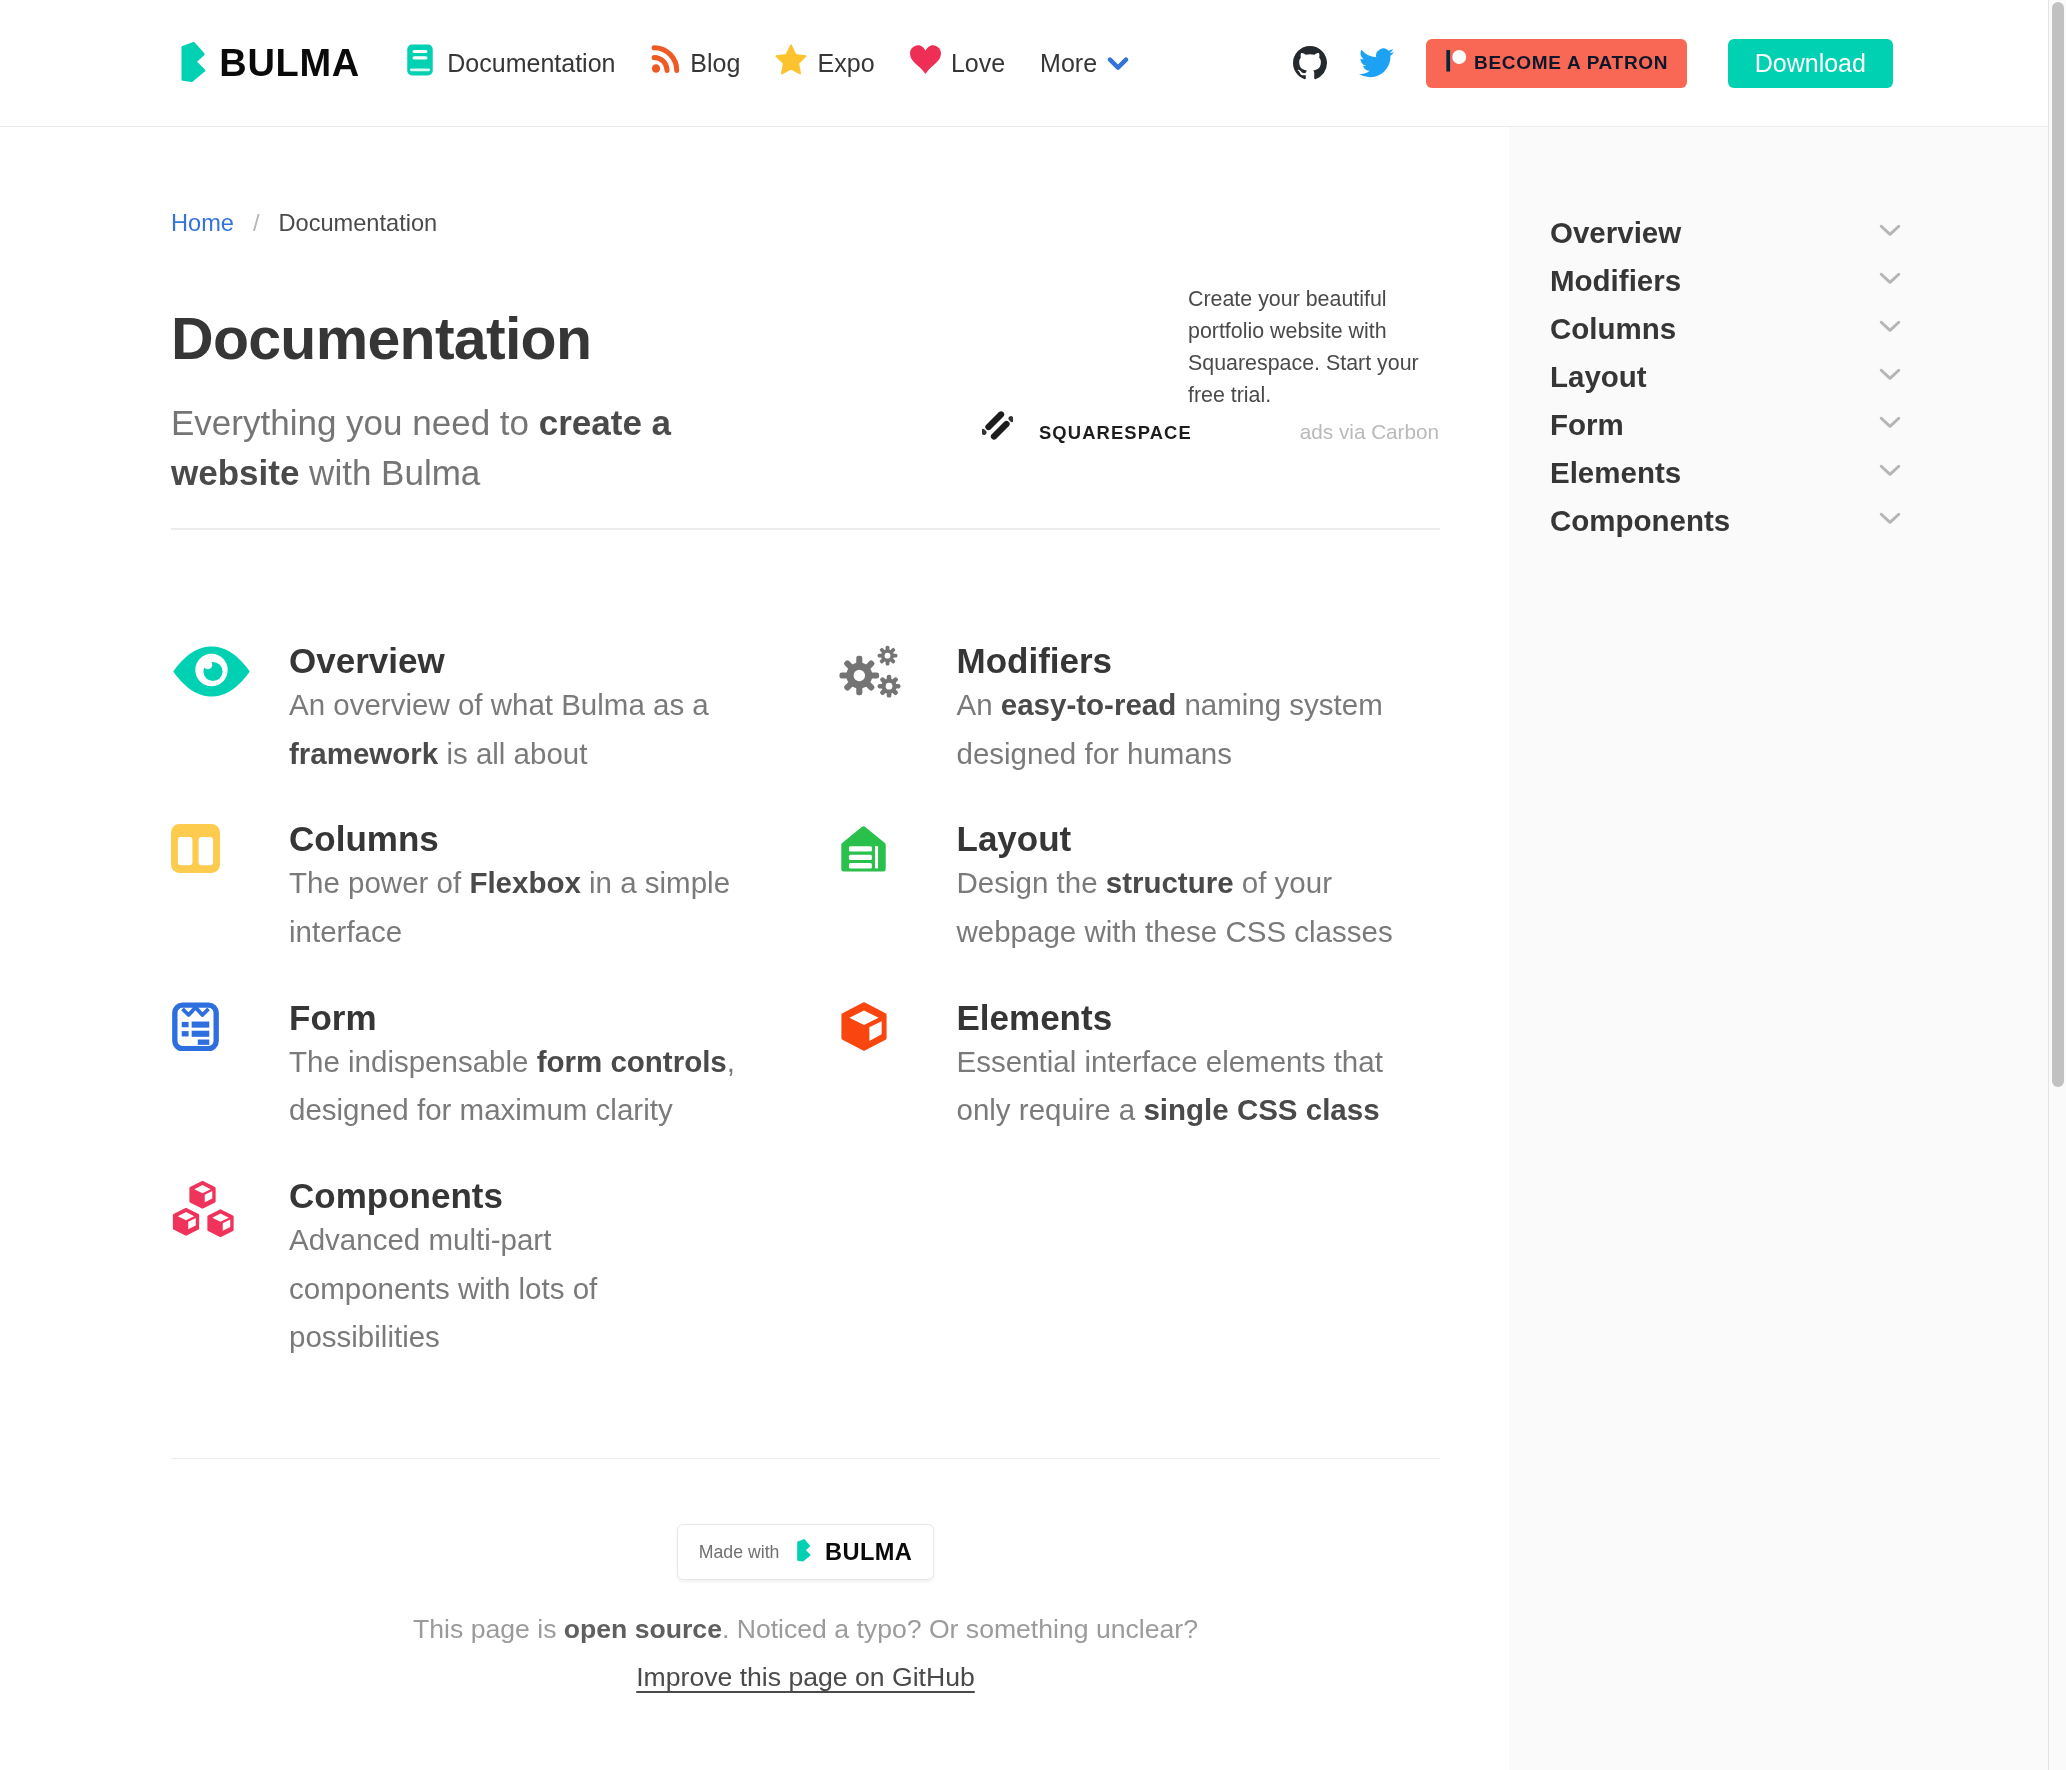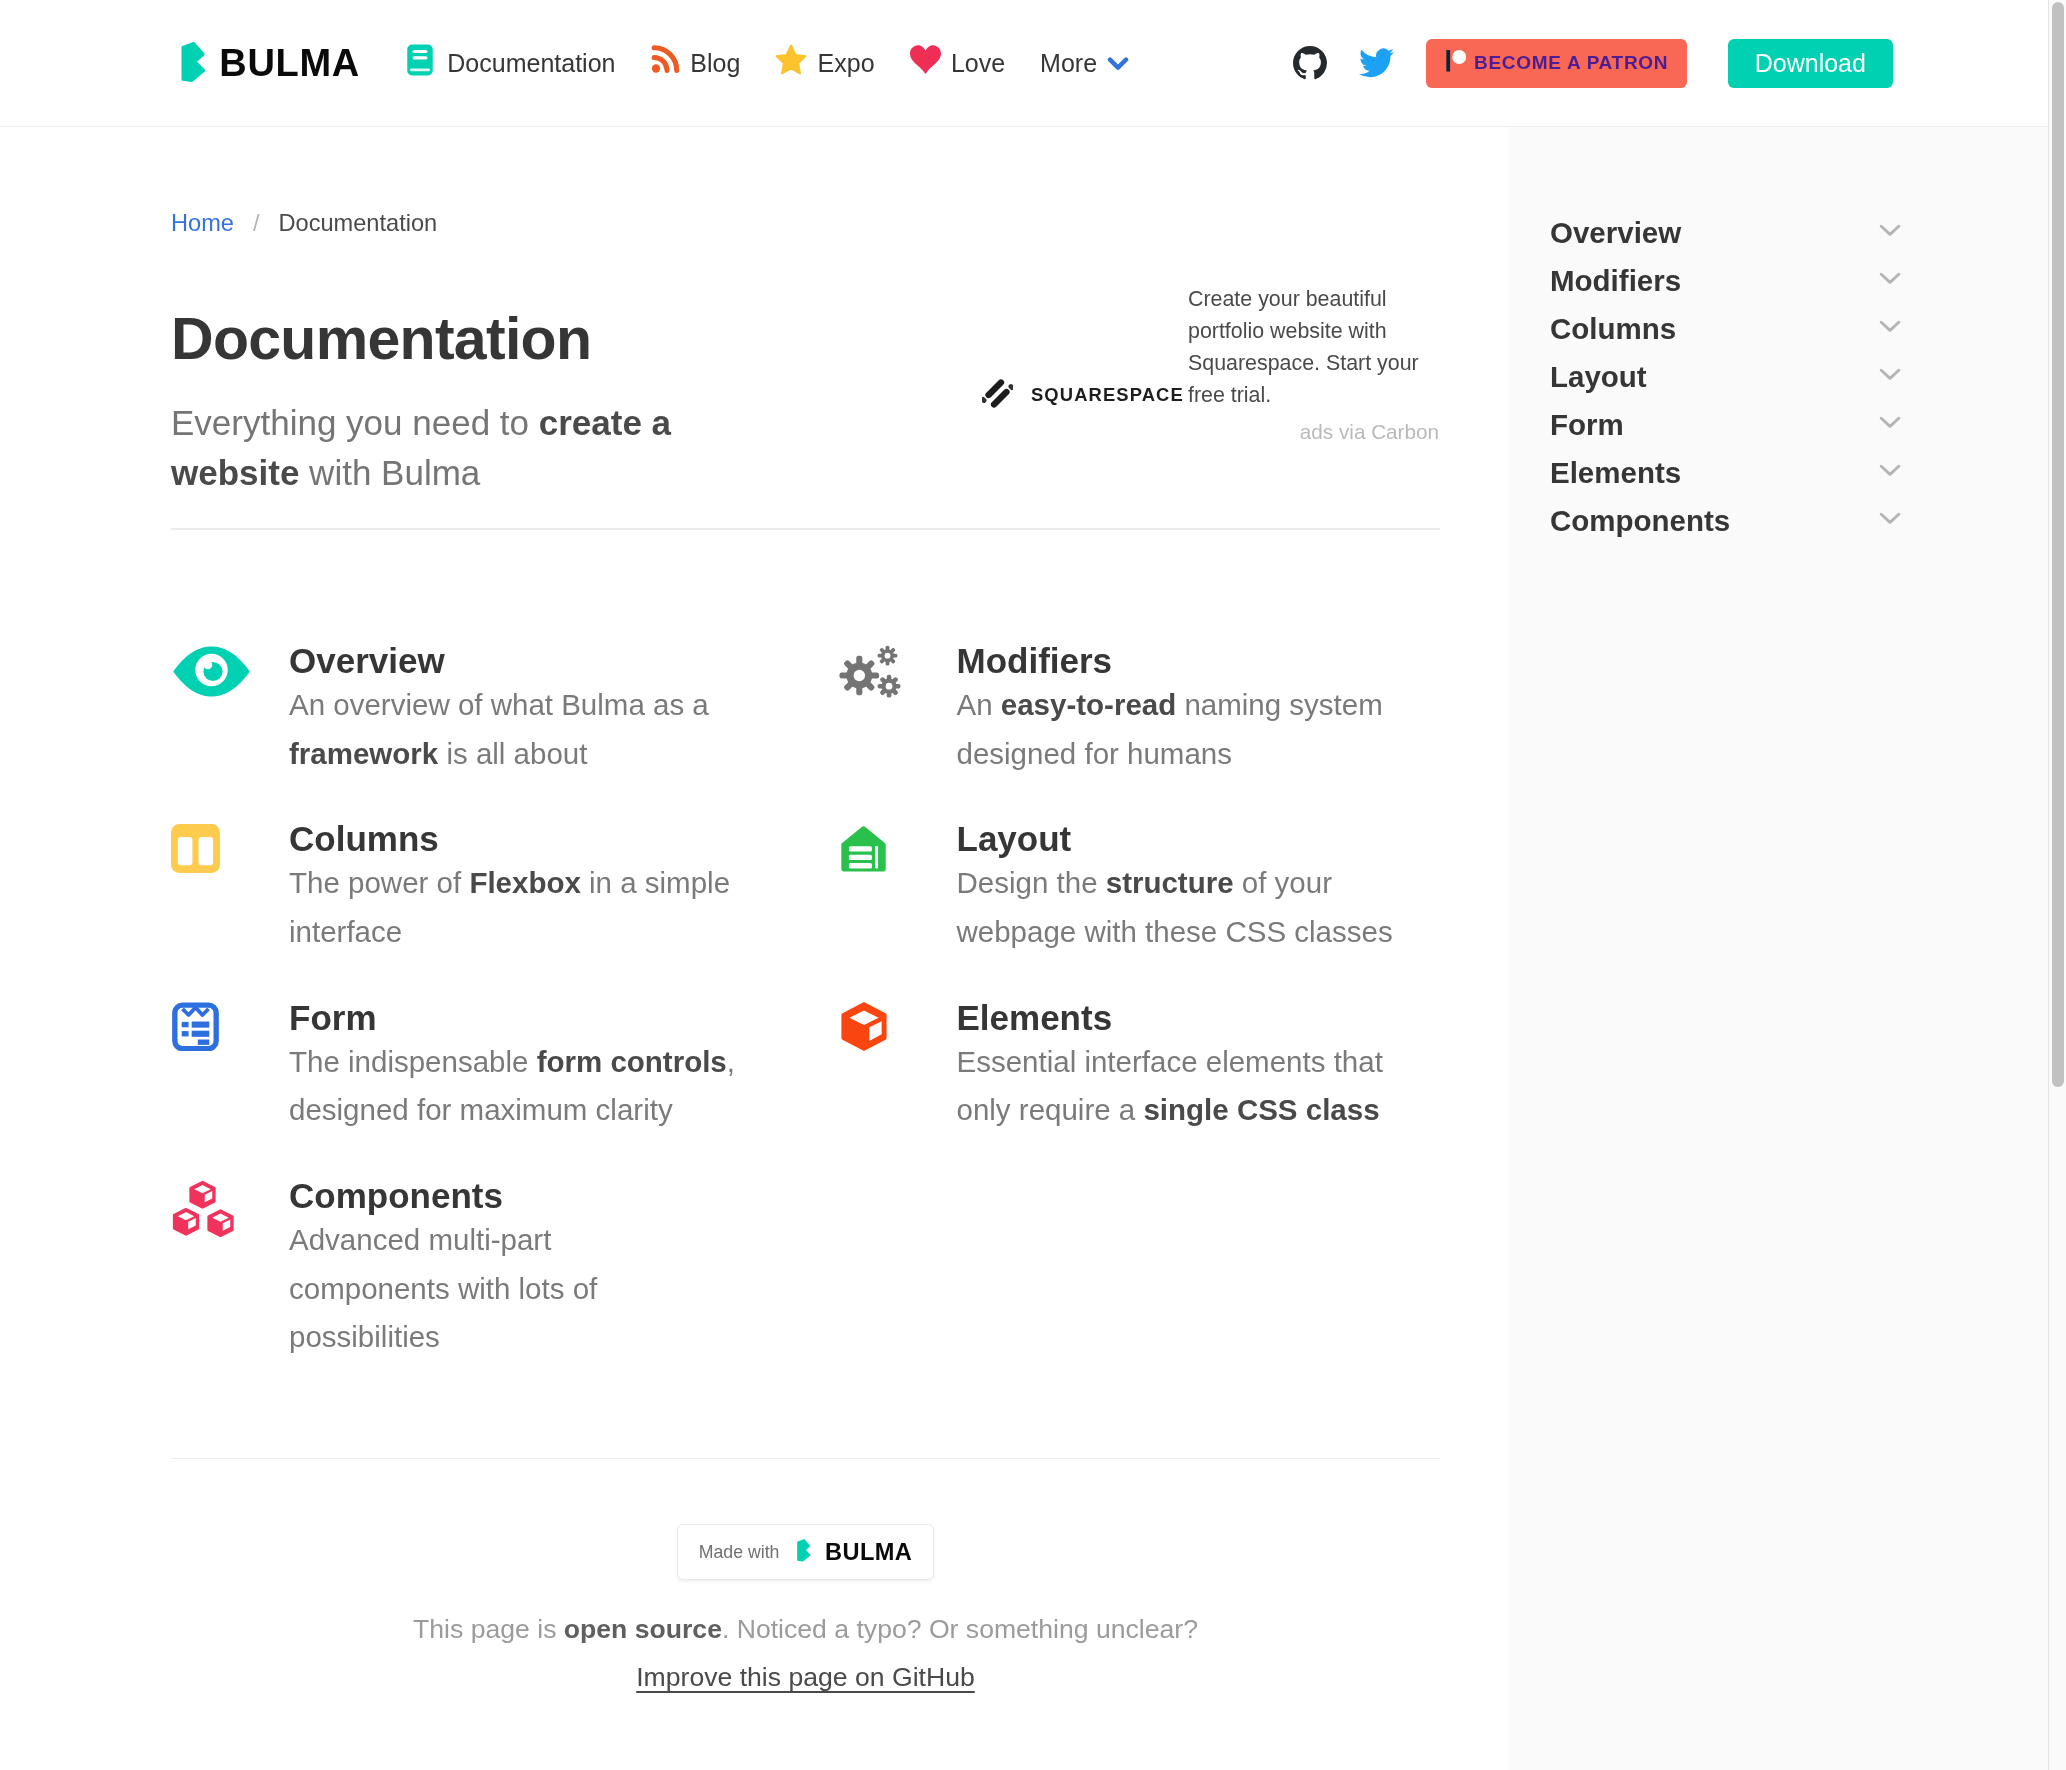--- a/index.html
+++ b/index.html
@@ -11,21 +11,21 @@
   .navbar { height:127px; background:#fff; border-bottom:1.5px solid #ebebeb; }
   .navbar-inner { width:1719px; height:100%; margin:0 auto; display:flex; align-items:center; }
   .brand { display:flex; align-items:center; gap:11.8px; cursor:pointer; }
   .brand-word { font-size:38px; font-weight:800; letter-spacing:0.7px; color:#0a0a0a; }
   .nav-items { display:flex; align-items:center; gap:35px; margin-left:43px; }
   .nav-item { display:flex; align-items:center; gap:10.3px; font-size:25px; font-weight:500; color:#363636; cursor:pointer; }
   .nav-spacer { flex:1; }
   .nav-right { display:flex; align-items:center; gap:32px; }
   .icon-btn { display:flex; align-items:center; cursor:pointer; }
   .btn { display:inline-flex; align-items:center; justify-content:center; height:49px; border-radius:5.9px; cursor:pointer; }
-  .btn-patron { background:#f96854; color:#4c1d95; font-size:19px; font-weight:700; letter-spacing:0.7px; padding:0 19px; gap:7px; }
+  .btn-patron { background:#f96854; color:#0f172a; font-size:19px; font-weight:700; letter-spacing:0.7px; padding:0 19px; gap:7px; }
   .btn-download { background:#00d1b2; color:#fff; font-size:25px; font-weight:400; padding:0 26.6px; margin-left:8.9px; }
 
   
   .main { display:flex; height:1643px; }
   .content-col { width:1509px; padding:0 69px 0 171px; }
   .sidebar { flex:1; background:#fafafa; padding:87px 0 0 41px; }
   .sidebar-row { width:351px; height:37px; margin-bottom:11px; display:flex; align-items:center; justify-content:space-between; cursor:pointer; }
   .sidebar-label { font-size:29.5px; font-weight:700; color:#363636; }
 
   
@@ -34,21 +34,21 @@
   .crumb-sep { color:#b5b5b5; margin:0 19px; }
   .crumb-current { color:#4a4a4a; }
 
   
   .header-row { margin-top:68px; display:flex; justify-content:space-between; align-items:flex-start; }
   .page-title { font-size:59px; font-weight:600; color:#363636; letter-spacing:-0.7px; }
   .page-subtitle { margin-top:25px; font-size:35px; line-height:1.42; color:#757575; max-width:576px; font-weight:400; }
   .page-subtitle strong { color:#4a4a4a; font-weight:600; }
 
   .carbon-ad { width:458px; display:flex; gap:32px; margin-top:-22px; cursor:pointer; }
-  .ad-left { width:174px; display:flex; align-items:center; gap:18px; margin-top:63px; flex-shrink:0; }
+  .ad-left { width:174px; display:flex; align-items:flex-end; gap:26px; margin-top:63px; flex-shrink:0; }
   .ad-brand { font-size:18.4px; font-weight:700; letter-spacing:1.1px; color:#1d1d1d; }
   .ad-right { width:251px; }
   .ad-text { font-size:21.4px; line-height:1.5; color:#4a4a4a; }
   .ad-attr { margin-top:8.9px; text-align:right; font-size:20.7px; color:#b9b9b9; }
 
   .divider { border:none; height:1.5px; background:#ececec; margin-top:31px; }
 
   
   .grid { margin-top:111px; display:grid; grid-template-columns:1fr 1fr; column-gap:66px; row-gap:41px; }
   .media { display:flex; gap:31px; }

